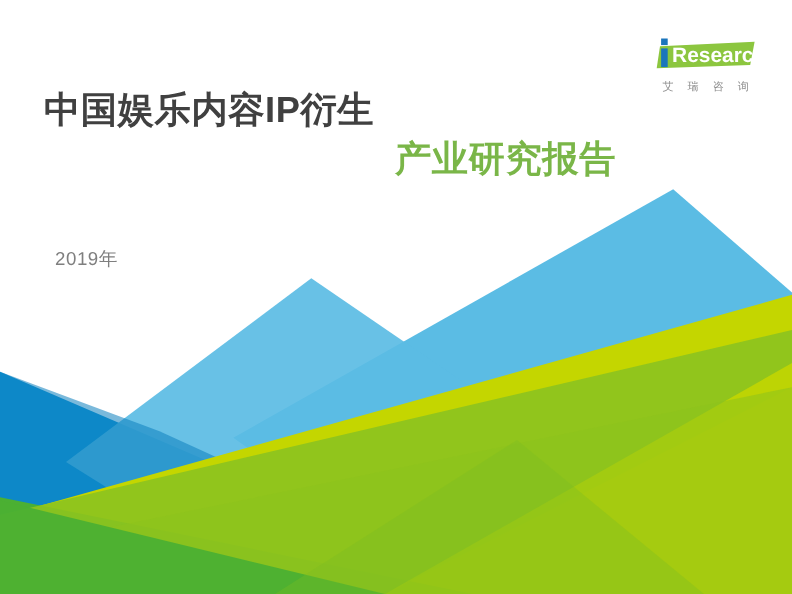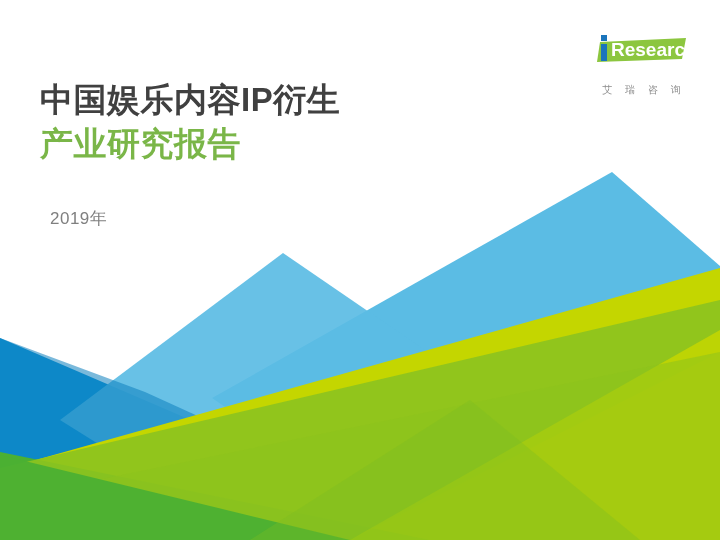--- a/index.html
+++ b/index.html
@@ -35,42 +35,42 @@
   .title-line {
     font-size: 33px;
     font-weight: bold;
     line-height: 44px;
     letter-spacing: 0.5px;
     white-space: nowrap;
   }
   #subtitle {
     position: absolute;
     left: 50px;
-    top: 207px;
+    top: 224px;
     font-size: 17px;
     line-height: 24px;
     letter-spacing: 0.5px;
   }
   #logo {
     position: absolute;
     left: 596px;
     top: 33px;
     width: 92px;
     height: 52px;
   }
   #logo-mark {
     position: relative;
     width: 92px;
     height: 30px;
   }
   #logo-mark svg {
     display: block;
   }
   #logo-cn {
-    margin-top: 20px;
+    margin-top: 9px;
     font-size: 10px;
     letter-spacing: 5px;
     text-align: center;
     padding-left: 4px;
     white-space: nowrap;
   }
 </style>
 </head>
 <body>
 
@@ -104,21 +104,21 @@
 
       <polygon points="0,455 350,540 0,540" fill="#4BB033" opacity="0.95"></polygon>
 
       <polygon points="250,540 470,400 640,540" fill="#7CBE22" opacity="0.35"></polygon>
 
     </g>
   </svg>
 
   <div id="title-block">
     <div class="title-line" style="color: #404040;">中国娱乐内容IP衍生</div>
-    <div class="title-line" style="color: rgb(122, 182, 72);">产业研究报告</div>
+    <div class="title-line" style="color: rgb(122, 182, 72); text-align: right;">产业研究报告</div>
   </div>
 
   <div id="subtitle" style="color: rgb(127, 127, 127);">2019年</div>
 
   <div id="logo">
     <div id="logo-mark">
       <svg width="92" height="30" viewBox="0 0 92 30" xmlns="http://www.w3.org/2000/svg" aria-hidden="true">
 
         <polygon points="4,9 90,5 86,26 1,29" fill="#8CC63F"></polygon>
 

